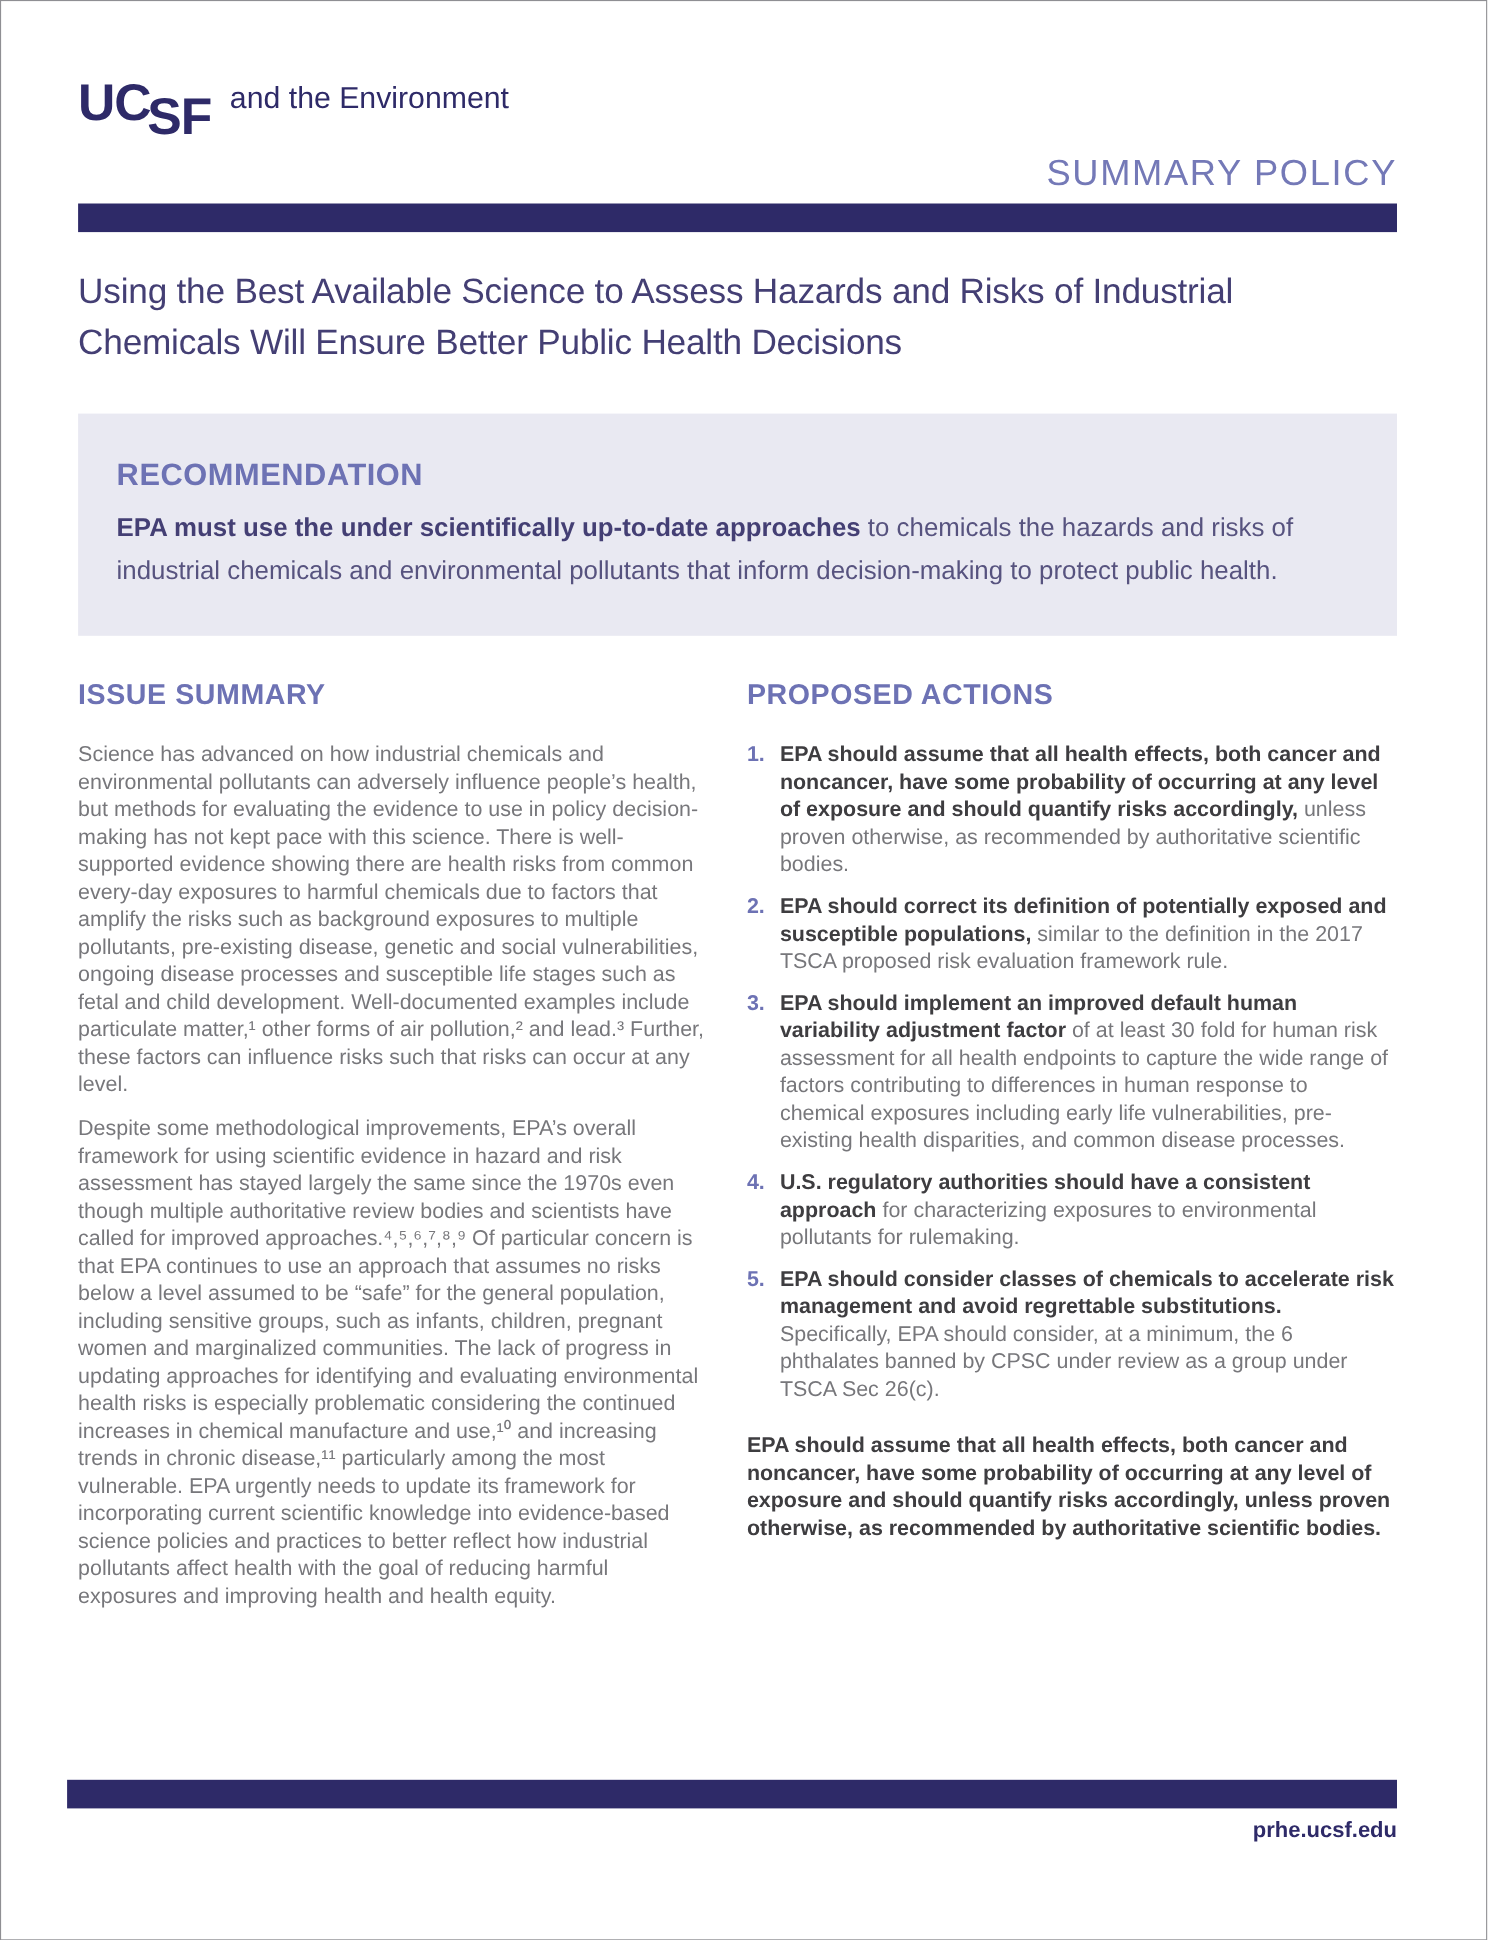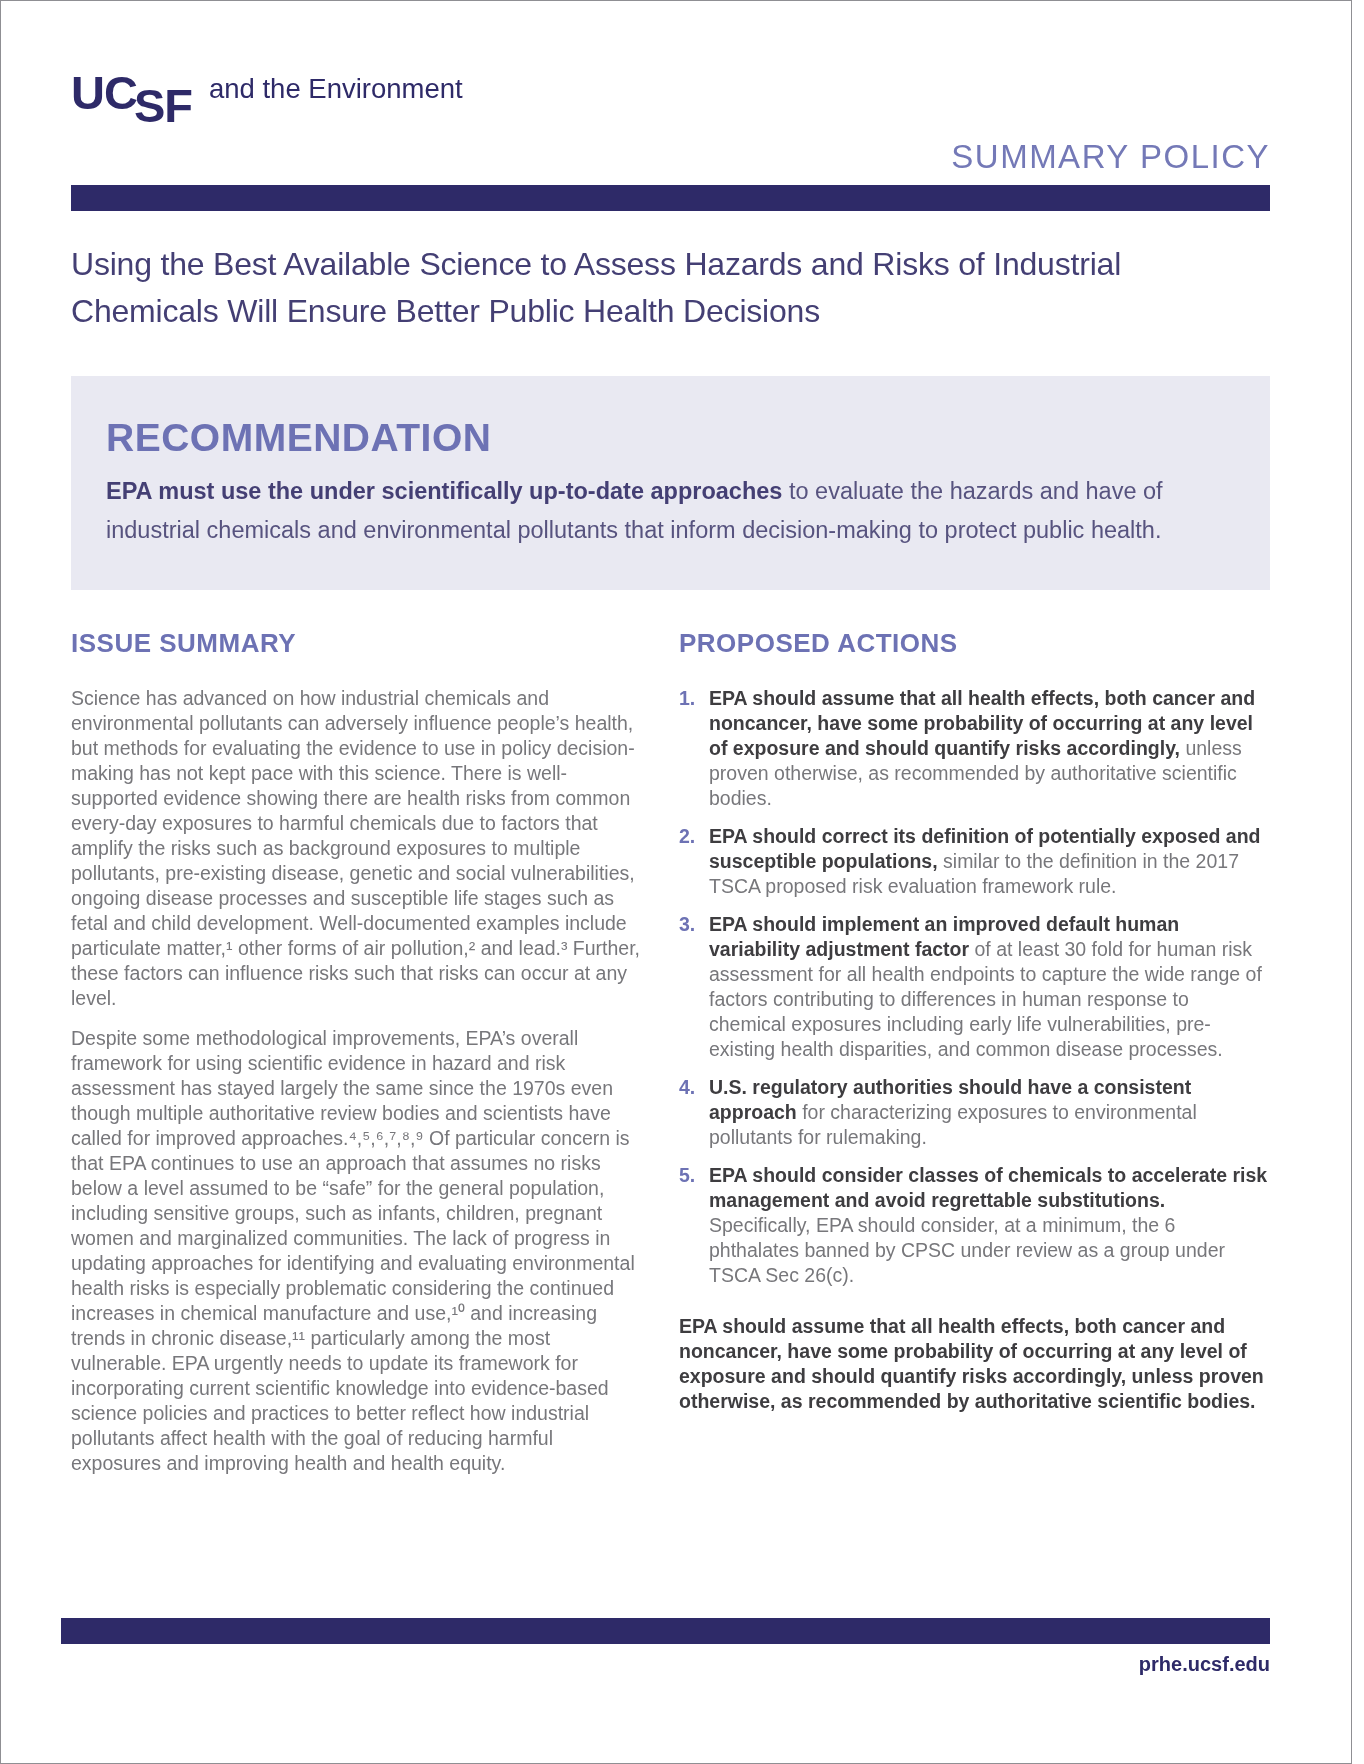--- a/index.html
+++ b/index.html
@@ -30,21 +30,21 @@
   .ucsf-wordmark .sf{display:inline-block;transform:translateY(13px);margin-left:-3px;}
   .logo-tagline{margin-left:17px;margin-top:3px;color:var(--navy);font-size:27.5px;line-height:1.2;font-weight:500;}
   .doc-type{text-align:right;color:var(--purple-light);font-size:33px;letter-spacing:1.5px;margin-top:22px;font-weight:400;}
   .rule{height:26px;background:var(--navy);margin-top:9px;}
 
   
   .title{margin:30px 0 0 0;font-size:32px;font-weight:400;color:var(--title-ink);line-height:1.46;letter-spacing:-0.2px;}
 
   
   .rec-box{margin-top:42px;background:var(--box-bg);padding:40px 40px 40px 35px;}
-  .rec-box h2{margin:0;font-size:39px;font-weight:700;color:var(--purple);letter-spacing:0.5px;}
+  .rec-box h2{margin:0;font-size:28px;font-weight:700;color:var(--purple);letter-spacing:0.5px;}
   .rec-box p{margin:12px 0 0 0;font-size:23.5px;line-height:1.66;color:var(--rec-ink);}
   .rec-box p .lead-bold{font-weight:700;color:var(--title-ink);}
 
   
   .columns{display:grid;grid-template-columns:572px 1fr;column-gap:36px;margin-top:38px;}
   .section-heading{margin:0;font-size:26px;font-weight:700;color:var(--purple);letter-spacing:0.5px;}
   .body-text{font-size:19.5px;line-height:25px;color:var(--body-gray);}
   .col-left p.body-text{margin:27px 0 0 0;}
   .col-left p.body-text + p.body-text{margin-top:15px;}
 
@@ -77,21 +77,21 @@
       </div>
     </div>
 
     <div class="doc-type">SUMMARY POLICY</div>
     <div class="rule"></div>
 
     <h1 class="title">Using the Best Available Science to Assess Hazards and Risks of Industrial Chemicals Will Ensure Better Public Health Decisions</h1>
 
     <section class="rec-box">
       <h2>RECOMMENDATION</h2>
-      <p><span class="lead-bold">EPA must use the under scientifically up-to-date approaches</span><span> to evaluate the hazards and have of industrial chemicals and environmental pollutants that inform decision-making to protect public health.</span></p>
+      <p><span class="lead-bold">EPA must use the under scientifically up-to-date approaches</span><span> to chemicals the hazards and risks of industrial chemicals and environmental pollutants that inform decision-making to protect public health.</span></p>
     </section>
 
     <div class="columns">
 
       <div class="col-left">
         <h3 class="section-heading">ISSUE SUMMARY</h3>
         <p class="body-text">Science has advanced on how industrial chemicals and environmental pollutants can adversely influence people’s health, but methods for evaluating the evidence to use in policy decision-making has not kept pace with this science. There is well-supported evidence showing there are health risks from common every-day exposures to harmful chemicals due to factors that amplify the risks such as background exposures to multiple pollutants, pre-existing disease, genetic and social vulnerabilities, ongoing disease processes and susceptible life stages such as fetal and child development. Well-documented examples include particulate matter,¹ other forms of air pollution,² and lead.³ Further, these factors can influence risks such that risks can occur at any level.</p>
         <p class="body-text">Despite some methodological improvements, EPA’s overall framework for using scientific evidence in hazard and risk assessment has stayed largely the same since the 1970s even though multiple authoritative review bodies and scientists have called for improved approaches.⁴,⁵,⁶,⁷,⁸,⁹ Of particular concern is that EPA continues to use an approach that assumes no risks below a level assumed to be “safe” for the general population, including sensitive groups, such as infants, children, pregnant women and marginalized communities. The lack of progress in updating approaches for identifying and evaluating environmental health risks is especially problematic considering the continued increases in chemical manufacture and use,¹⁰ and increasing trends in chronic disease,¹¹ particularly among the most vulnerable. EPA urgently needs to update its framework for incorporating current scientific knowledge into evidence-based science policies and practices to better reflect how industrial pollutants affect health with the goal of reducing harmful exposures and improving health and health equity.</p>
       </div>
 

